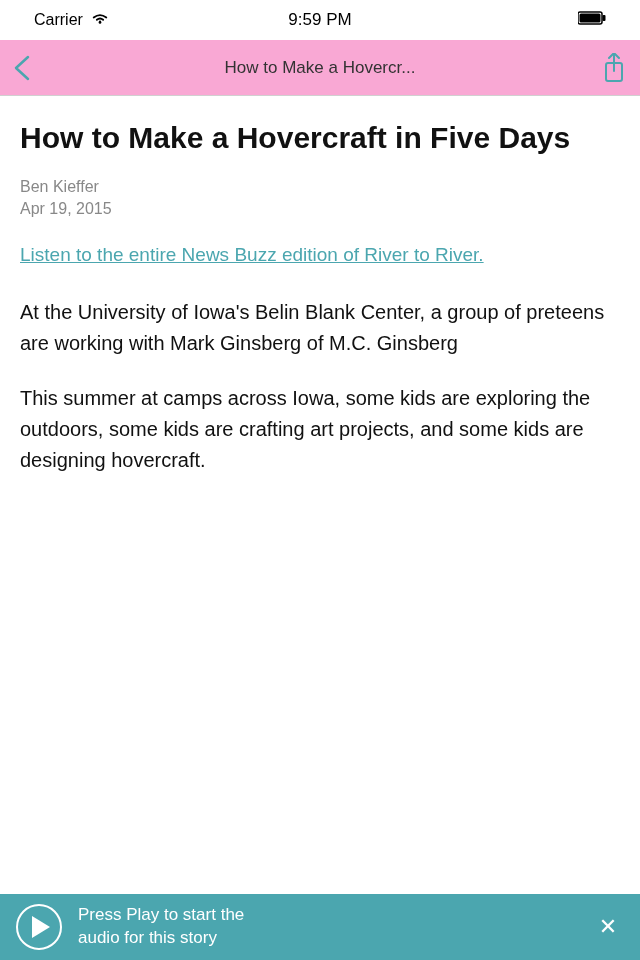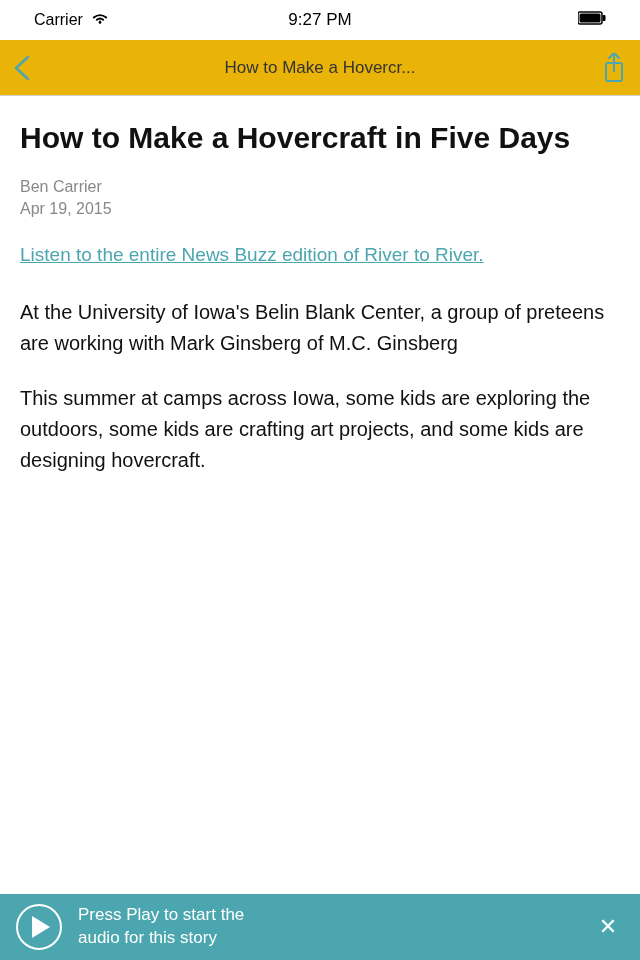--- a/index.html
+++ b/index.html
@@ -41,21 +41,21 @@
     .status-right {
       display: flex;
       align-items: center;
       gap: 6px;
     }
 
     
     .nav-bar {
       width: 100%;
       height: 56px;
-      background: #eab308;
+      background: #f9a8d4;
       border-bottom: 1px solid #d0d0d0;
       display: flex;
       align-items: center;
       justify-content: space-between;
       padding: 0 14px;
     }
     .nav-back {
       display: flex;
       align-items: center;
       width: 44px;
@@ -195,21 +195,21 @@
 
     <span>
       <svg width="18" height="14" viewBox="0 0 20 15">
         <path d="M10 12 Q10 11 10 12" stroke="#000" stroke-width="2.5" fill="none" stroke-linecap="round"></path>
         <path d="M6.5 9.5 Q10 6.5 13.5 9.5" stroke="#000" stroke-width="2" fill="none" stroke-linecap="round"></path>
         <path d="M3 7 Q10 1.5 17 7" stroke="#000" stroke-width="2" fill="none" stroke-linecap="round"></path>
         <circle cx="10" cy="12.5" r="1.5" fill="#000"></circle>
       </svg>
     </span>
   </div>
-  <div class="status-center">9:27 PM</div>
+  <div class="status-center">9:59 PM</div>
   <div class="status-right">
 
     <span>
       <svg width="28" height="14" viewBox="0 0 28 14">
         <rect x="0" y="1" width="24" height="12" rx="2" ry="2" stroke="#000" stroke-width="1.5" fill="none"></rect>
         <rect x="24.5" y="4" width="3" height="6" rx="1" fill="#000"></rect>
         <rect x="1.5" y="2.5" width="21" height="9" rx="1.5" fill="#000"></rect>
       </svg>
     </span>
   </div>
@@ -226,21 +226,21 @@
     <svg width="24" height="30" viewBox="0 0 24 30">
       <rect x="4" y="10" width="16" height="18" rx="2" stroke="#4ba6af" stroke-width="2" fill="none"></rect>
       <line x1="12" y1="0" x2="12" y2="18" stroke="#4ba6af" stroke-width="2" stroke-linecap="round"></line>
       <polyline points="7,5 12,0 17,5" stroke="#4ba6af" stroke-width="2" fill="none" stroke-linecap="round" stroke-linejoin="round"></polyline>
     </svg>
   </div>
 </div>
 
 <div class="article-content">
   <h1 class="article-title">How to Make a Hovercraft in Five Days</h1>
-  <div class="article-author">Ben Carrier</div>
+  <div class="article-author">Ben Kieffer</div>
   <div class="article-date">Apr 19, 2015</div>
   <a class="article-link" href="#">Listen to the entire News Buzz edition of River to River.</a>
   <div class="article-body">
     <p>At the University of Iowa's Belin Blank Center, a group of preteens are working with Mark Ginsberg of M.C. Ginsberg</p>
     <p>This summer at camps across Iowa, some kids are exploring the outdoors, some kids are crafting art projects, and some kids are designing hovercraft.</p>
   </div>
 </div>
 
 <div class="audio-bar">
   <div class="play-button">

